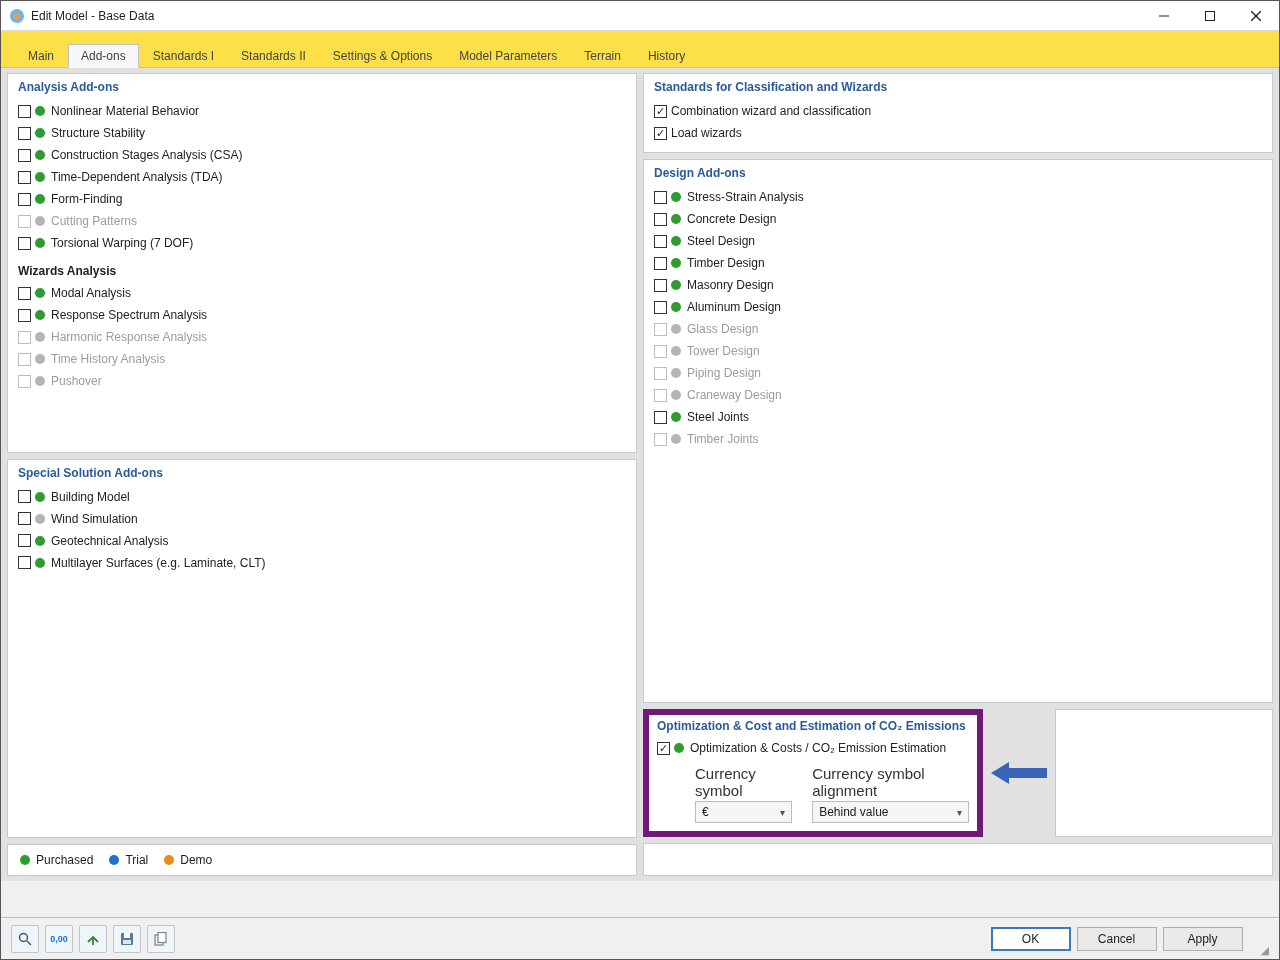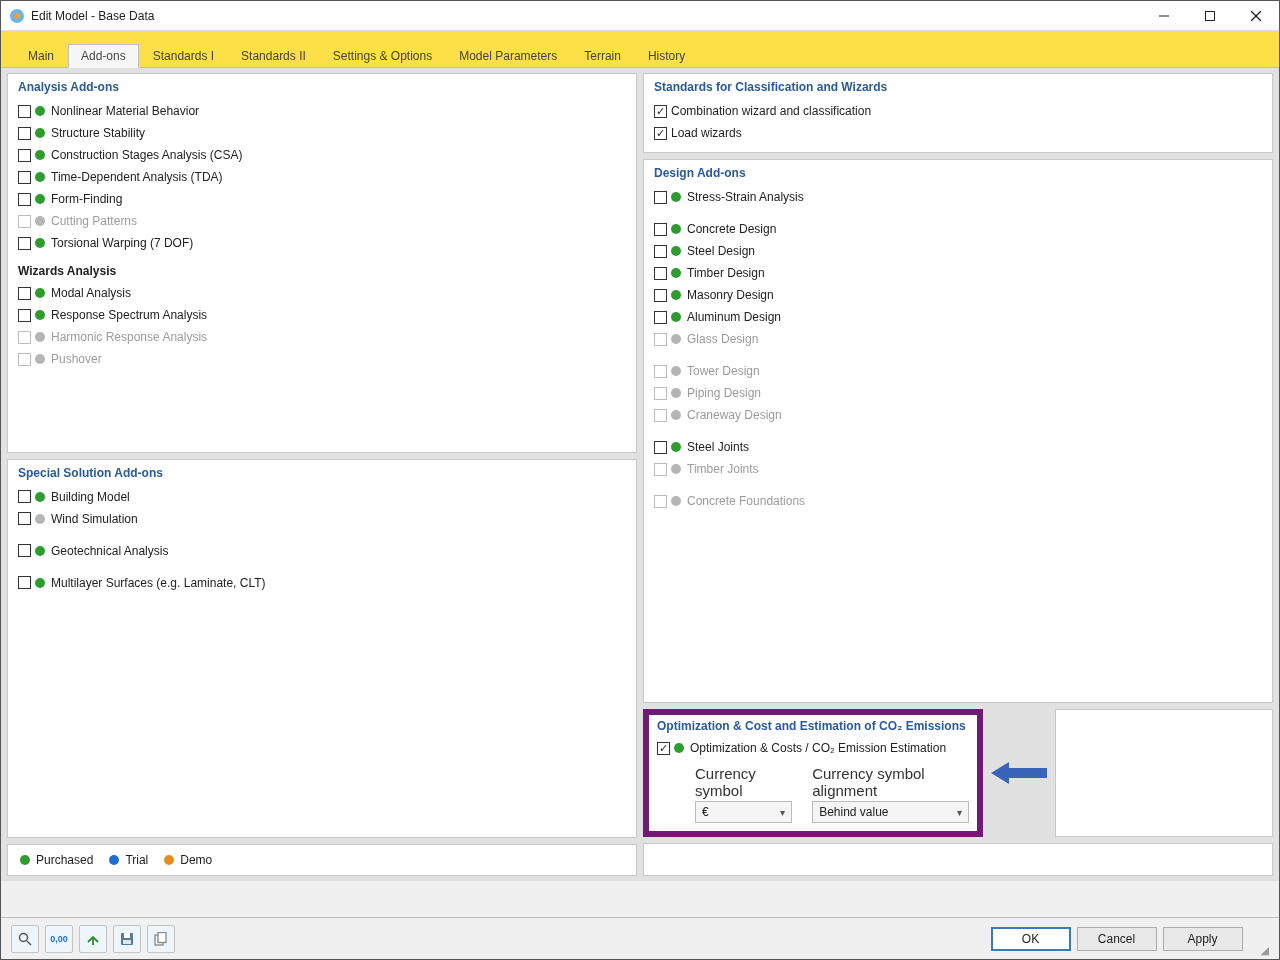--- a/index.html
+++ b/index.html
@@ -14,21 +14,21 @@
   .tab { padding:4px 12px; font-size:12px; color:#444; border:1px solid transparent; border-bottom:none; cursor:default;}
   .tab.active { background:#f7f7f7; border-color:#c0c0c0; border-bottom:1px solid #f7f7f7; position:relative; top:1px;}
   .content { flex:1; display:flex; background:#e1e1e1; padding:5px 6px; gap:6px; overflow:hidden; }
   .col { flex:1; display:flex; flex-direction:column; gap:6px; min-width:0; }
   .panel { background:#fff; border:1px solid #c9c9c9; padding:6px 10px 8px 10px; }
   .panel.fill { flex:1;}
   .panel-title { color:#2a5a9c; font-weight:600; font-size:12px; margin-bottom:6px;}
   .row { display:flex; align-items:center; height:22px; }
   .row.subhead { font-weight:600; color:#222; margin-top:6px;}
   .row.disabled { color:#9c9c9c; }
-  .row.space { margin-top:10px;}
+  .row.space { }
   .cb { width:13px; height:13px; border:1px solid #333; background:#fff; margin-right:4px; display:flex; align-items:center; justify-content:center; flex:0 0 auto;}
   .row.disabled .cb { border-color:#bdbdbd;}
   .cb.checked::after { content:"✓"; font-size:11px; line-height:11px; color:#222;}
   .dot { width:10px; height:10px; border-radius:50%; margin-right:6px; flex:0 0 auto;}
   .dot.green { background:#2e9c2e;}
   .dot.gray { background:#b5b5b5;}
   .dot.blue { background:#1f6fd0;}
   .dot.orange { background:#e88b1a;}
   .legendbar { padding:8px 12px; background:#fff; border:1px solid #c9c9c9; display:flex; align-items:center; gap:6px;}
   .legend-item { display:flex; align-items:center; margin-right:10px;}
@@ -143,20 +143,25 @@
               <span>Response Spectrum Analysis</span>
             </div>
             <div class="row disabled">
               <span class="cb"></span>
               <span class="dot gray"></span>
               <span>Harmonic Response Analysis</span>
             </div>
             <div class="row disabled">
               <span class="cb"></span>
               <span class="dot gray"></span>
+              <span>Time History Analysis</span>
+            </div>
+            <div class="row disabled">
+              <span class="cb"></span>
+              <span class="dot gray"></span>
               <span>Pushover</span>
             </div>
           </div>
       </div>
       <div class="panel" style="flex:1">
         <div class="panel-title">Special Solution Add-ons</div>
         <div id="special-items">
             <div class="row">
               <span class="cb"></span>
               <span class="dot green"></span>
@@ -264,25 +269,20 @@
             </div>
             <div class="row space">
               <span class="cb"></span>
               <span class="dot green"></span>
               <span>Steel Joints</span>
             </div>
             <div class="row disabled">
               <span class="cb"></span>
               <span class="dot gray"></span>
               <span>Timber Joints</span>
-            </div>
-            <div class="row disabled space">
-              <span class="cb"></span>
-              <span class="dot gray"></span>
-              <span>Concrete Foundations</span>
             </div>
           </div>
       </div>
       <div class="panel opt-wrap" style="padding:0; border:none; background:transparent;">
         <div style="display:flex; gap:8px;">
           <div class="highlight-box" style="flex:0 0 340px;">
             <div class="panel-title" style="margin-bottom:4px;">Optimization &amp; Cost and Estimation of CO₂ Emissions</div>
             <div class="row">
               <span class="cb checked"></span>
               <span class="dot green"></span>

